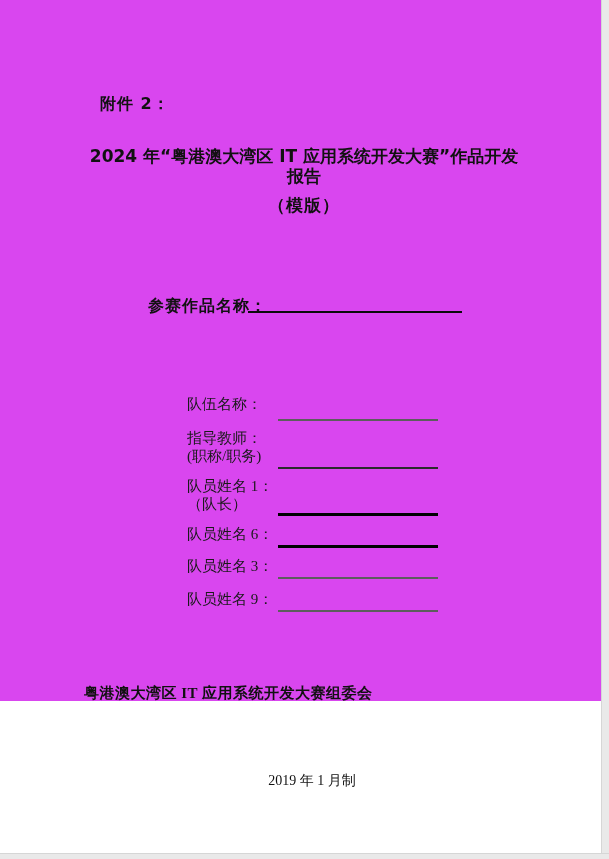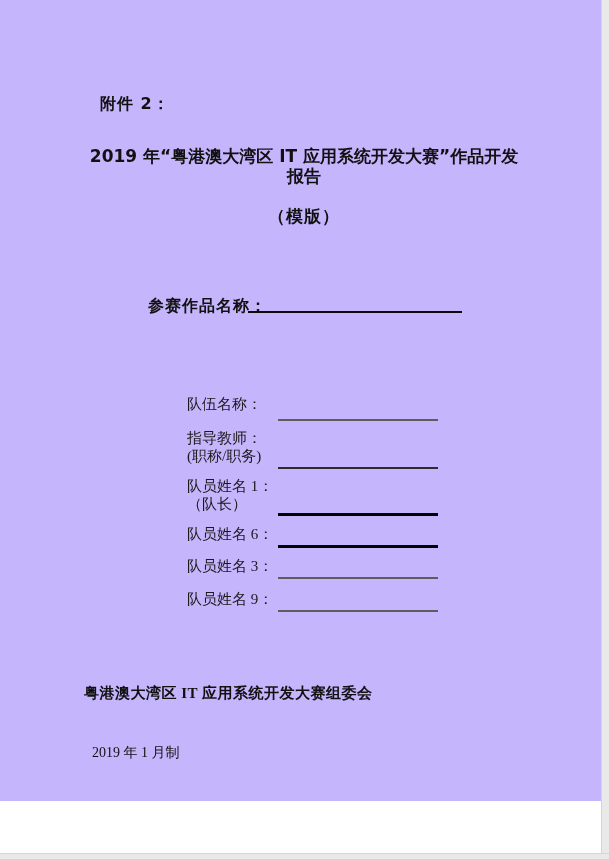--- a/index.html
+++ b/index.html
@@ -5,22 +5,22 @@
   html, body { margin: 0; padding: 0; }
   body {
     width: 609px; height: 859px;
     background: #ffffff;
     font-family: "Liberation Serif", "DejaVu Serif", serif;
     color: #111111;
     overflow: hidden;
   }
   .page {
     position: relative;
-    width: 609px; height: 801px;
-    background: #c4b5fd;
+    width: 609px; height: 701px;
+    background: #d946ef;
   }
   
   .edge-right {
     position: absolute; left: 601px; top: 0; width: 8px; height: 859px;
     background: #e9e9e9; border-left: 1px solid #d6d6d6; box-sizing: border-box;
   }
   .edge-bottom {
     position: absolute; left: 0; top: 853px; width: 609px; height: 6px;
     background: #e9e9e9; border-top: 1px solid #d6d6d6; box-sizing: border-box;
   }
@@ -29,21 +29,21 @@
     position: absolute; left: 100px; top: 94px;
     font-family: "DejaVu Sans", "Liberation Sans", sans-serif;
     font-weight: bold; font-size: 16px; letter-spacing: 1px;
   }
   .title-block {
     position: absolute; left: 84px; top: 146px; width: 440px;
     text-align: center;
     font-family: "DejaVu Sans", "Liberation Sans", sans-serif;
     font-weight: bold; font-size: 17px; line-height: 20px;
   }
-  .title-line2 { margin-top: 20px; letter-spacing: 1px; }
+  .title-line2 { margin-top: 9px; letter-spacing: 1px; }
 
   .entry-label {
     position: absolute; left: 133px; top: 296px;
     font-family: "DejaVu Sans", "Liberation Sans", sans-serif;
     font-weight: bold; font-size: 16px; letter-spacing: 1px; margin-left: 15px;
   }
   .entry-line {
     position: absolute; left: 248px; top: 311px; width: 214px; height: 2px;
     background: #0a0a0a;
   }
@@ -56,33 +56,33 @@
   .field-line { position: absolute; left: 278px; width: 160px; }
   .field-line.thin  { height: 2px; background: #5d5d5d; }
   .field-line.mid   { height: 2px; background: #2b2b2b; }
   .field-line.thick { height: 3px; background: #000000; }
 
   .footer-org {
     position: absolute; left: 84px; top: 684px; width: 440px;
     text-align: left; font-weight: bold; font-size: 15px; letter-spacing: 0.5px;
   }
   .footer-date {
-    position: absolute; left: 92px; top: 744px; width: 440px;
-    text-align: left; font-size: 14px;
+    position: absolute; left: 92px; top: 772px; width: 440px;
+    text-align: center; font-size: 14px;
   }
 </style>
 </head>
 <body>
 
 <div class="page">
 
   <div class="attachment">附件 2：</div>
 
   <div class="title-block">
-    <div>2019 年“粤港澳大湾区 IT 应用系统开发大赛”作品开发报告</div>
+    <div>2024 年“粤港澳大湾区 IT 应用系统开发大赛”作品开发报告</div>
     <div class="title-line2">（模版）</div>
   </div>
 
   <div class="entry-label">参赛作品名称：</div>
   <div class="entry-line"></div>
 
   <div class="form-label" style="top:395px">队伍名称：</div>
   <div class="field-line thin" style="top:419px"></div>
 
   <div class="form-label" style="top:429px"><span>指导教师：</span><br><span>(职称/职务)</span></div>

